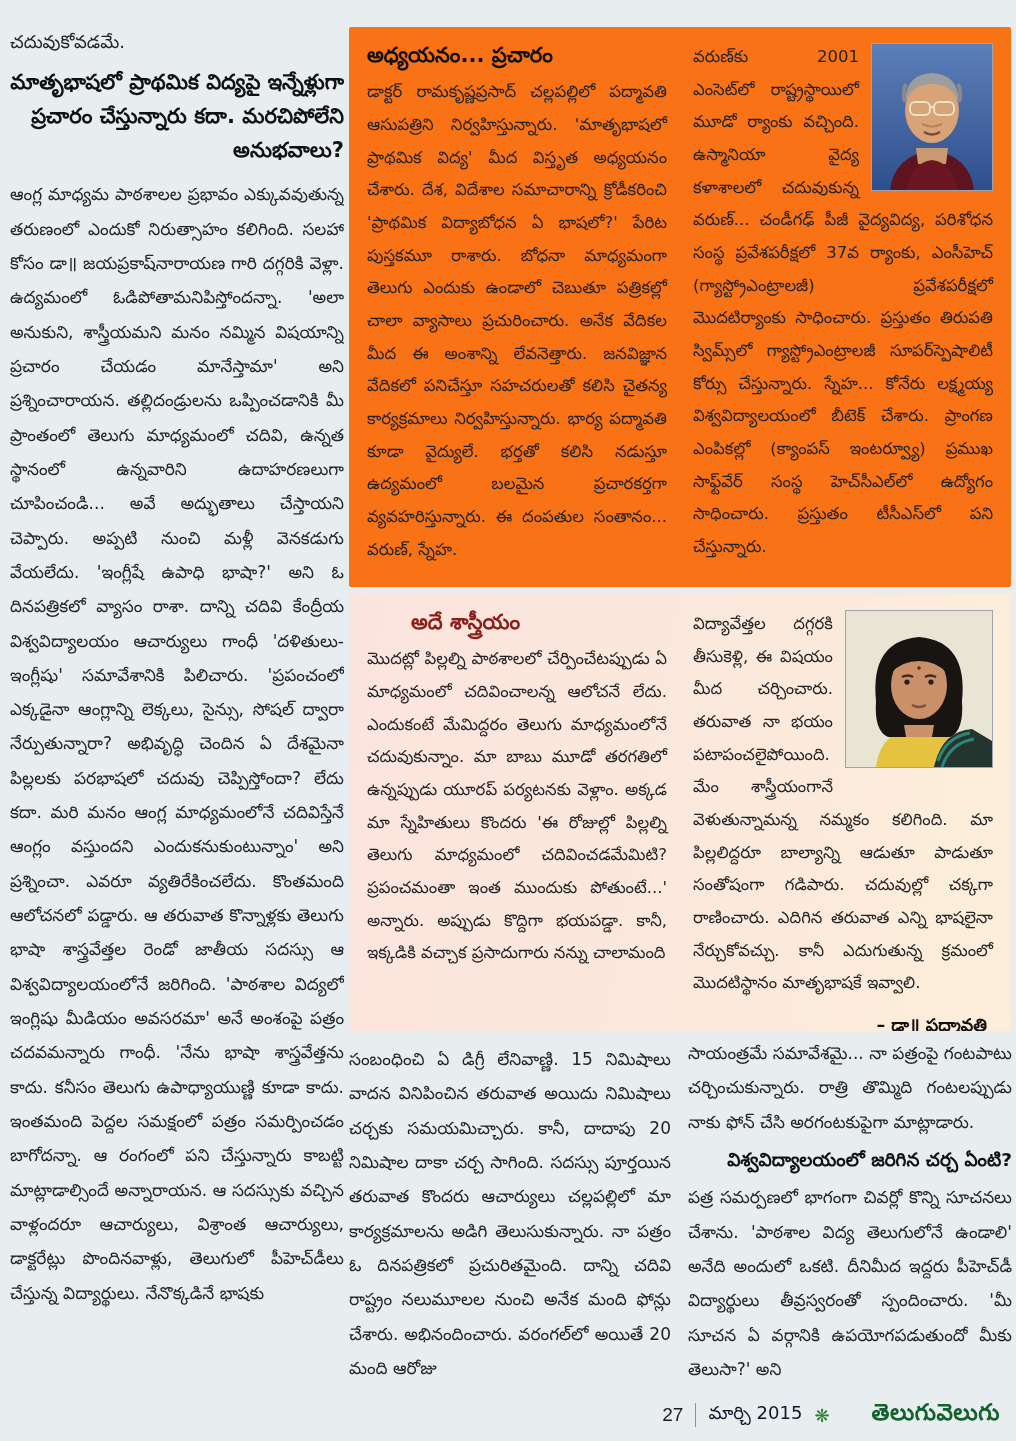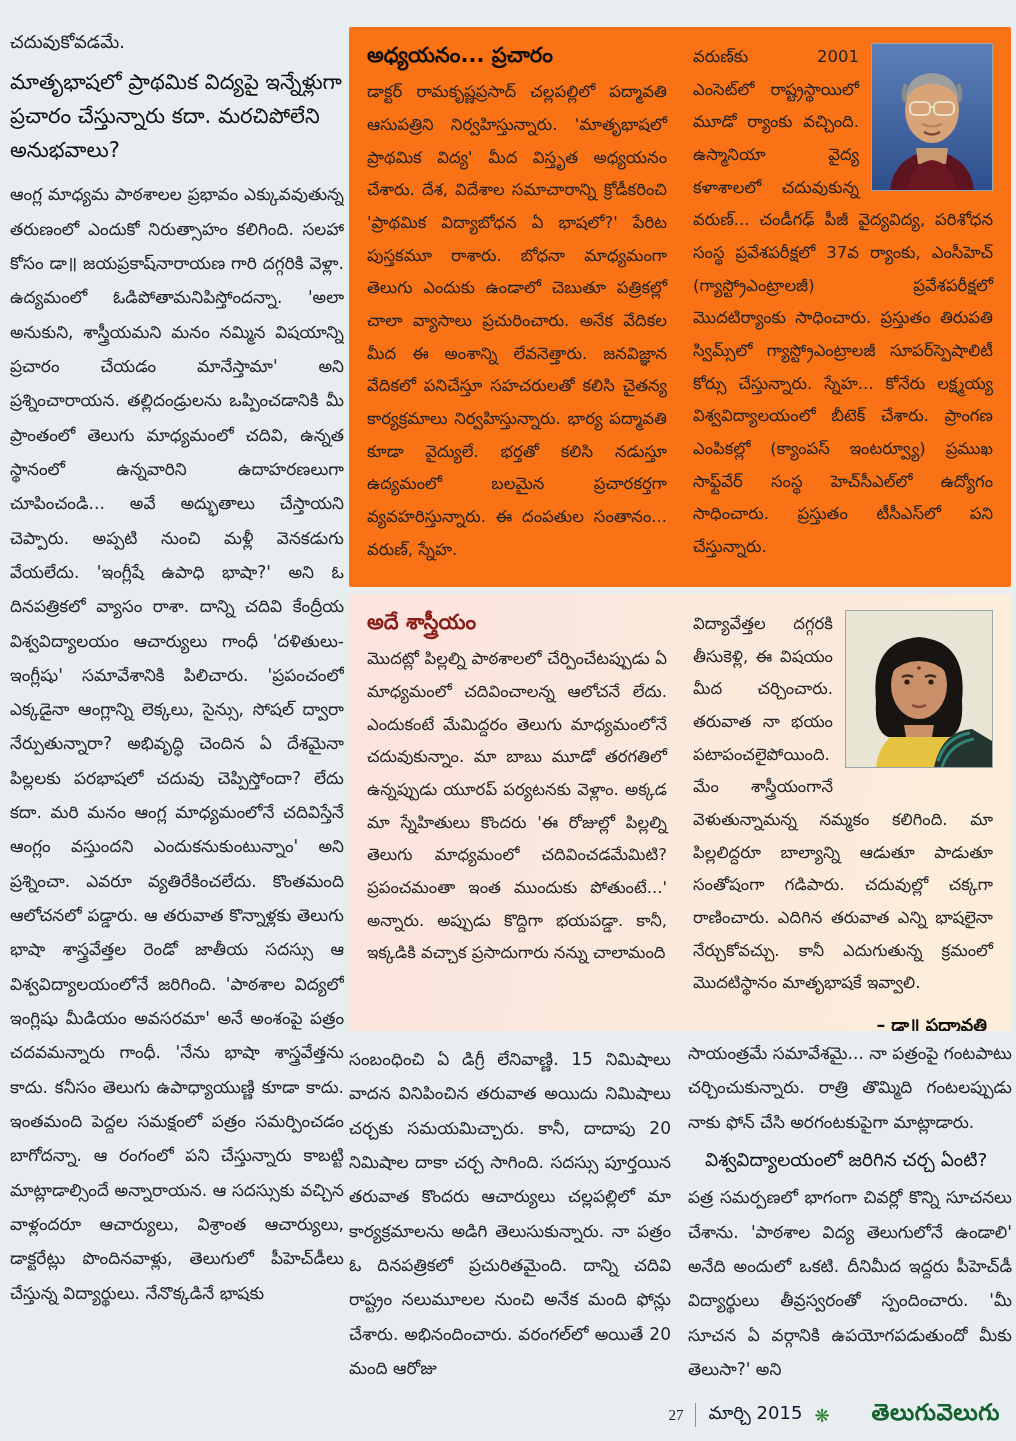--- a/index.html
+++ b/index.html
@@ -18,37 +18,37 @@
     color:#222326;
   }
   
   .col-left{
     position:absolute;left:10px;top:14px;width:334px;height:1395px;
     overflow:hidden;
   }
   .lead{margin:11px 0 6px 0;font-size:18px;line-height:1.9;color:#222326;}
   .question{
     margin:2px 0 10px 0;
-    font-size:21px;line-height:1.62;font-weight:normal;color:#111;
+    font-size:21px;line-height:1.62;font-weight:bold;color:#111;text-align:right;
   }
   .question.small{font-size:18.5px;line-height:1.8;margin:4px 0 4px 17px;}
   
   .box{
     position:absolute;left:349px;width:662px;
     box-sizing:border-box;padding:14px 18px 10px 18px;
     display:flex;gap:26px;overflow:hidden;
     border-radius:2px;
   }
   .blue-box{top:27px;height:560px;background:#f97316;}
   .pink-box{top:594px;height:437px;background:linear-gradient(100deg,#fbe4de 0%,#fbe9dc 55%,#fdeeda 100%);}
   .box-col{width:50%;box-sizing:border-box;}
   .box-title{
     margin:0 0 6px 0;font-size:21px;font-weight:bold;color:#101010;line-height:1.4;
   }
-  .box-title.red{color:#8a1d17;}
+  .box-title.red{color:#8a1d17;margin-left:44px;}
   .box .body-text{font-size:16.5px;line-height:1.98;}
   .photo{
     float:right;margin:2px 0 8px 12px;padding:0;
     border:1px solid #9aa4ad;background:#fff;
   }
   .photo svg{display:block;}
   .signature{
     margin:15px 6px 0 0;text-align:right;font-weight:bold;font-size:17.5px;color:#101010;
   }
   
@@ -57,21 +57,21 @@
   }
   .col-right-bottom{
     position:absolute;left:688px;top:1036px;width:324px;height:378px;overflow:hidden;
   }
   
   .footer{
     position:absolute;left:660px;top:1398px;width:350px;height:34px;
     display:flex;align-items:center;gap:12px;justify-content:flex-end;
     padding-right:10px;box-sizing:border-box;
   }
-  .page-number{font-size:15px;color:#1c1c1c;font-family:Liberation Serif, serif;}
+  .page-number{font-size:19px;color:#1c1c1c;font-family:Liberation Sans, sans-serif;}
   .vbar{width:0;height:24px;border-left:1.5px solid #8d9298;}
   .issue-date{font-size:18px;color:#0f172a;}
   .flower{font-size:18px;color:#2f7d33;}
   .brand{font-size:23px;font-weight:bold;color:#14622e;letter-spacing:0.5px;margin-left:30px;}
 </style>
 </head>
 <body>
 
 <div class="page">
 

